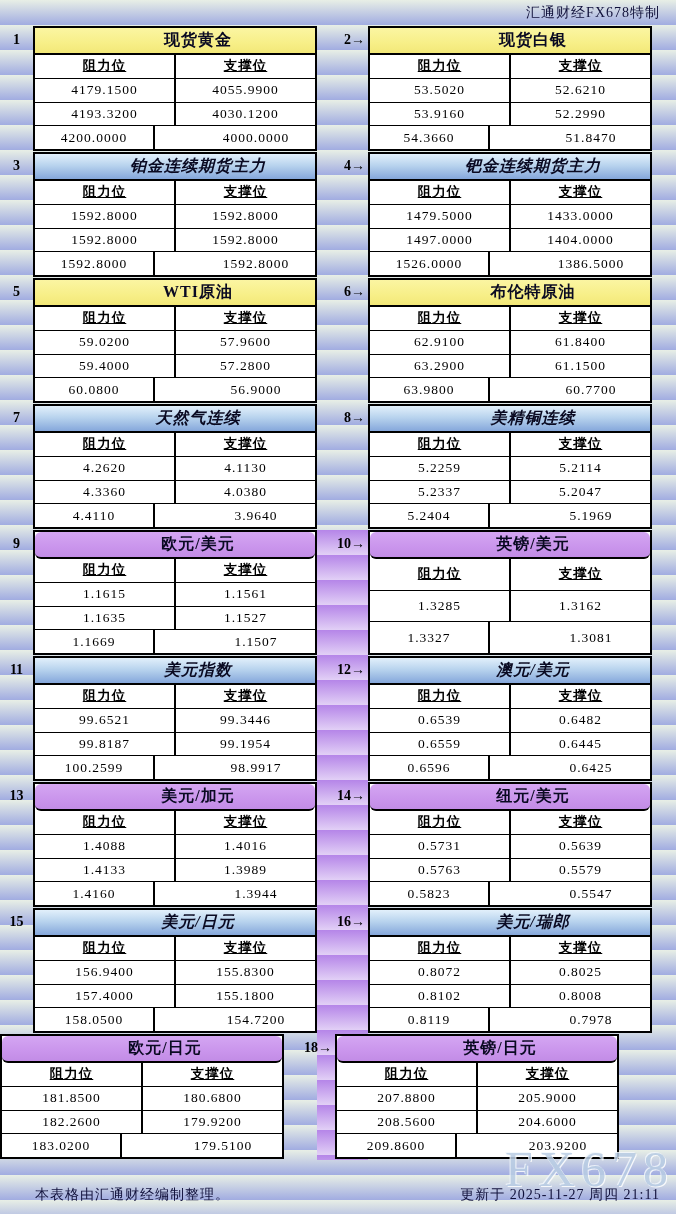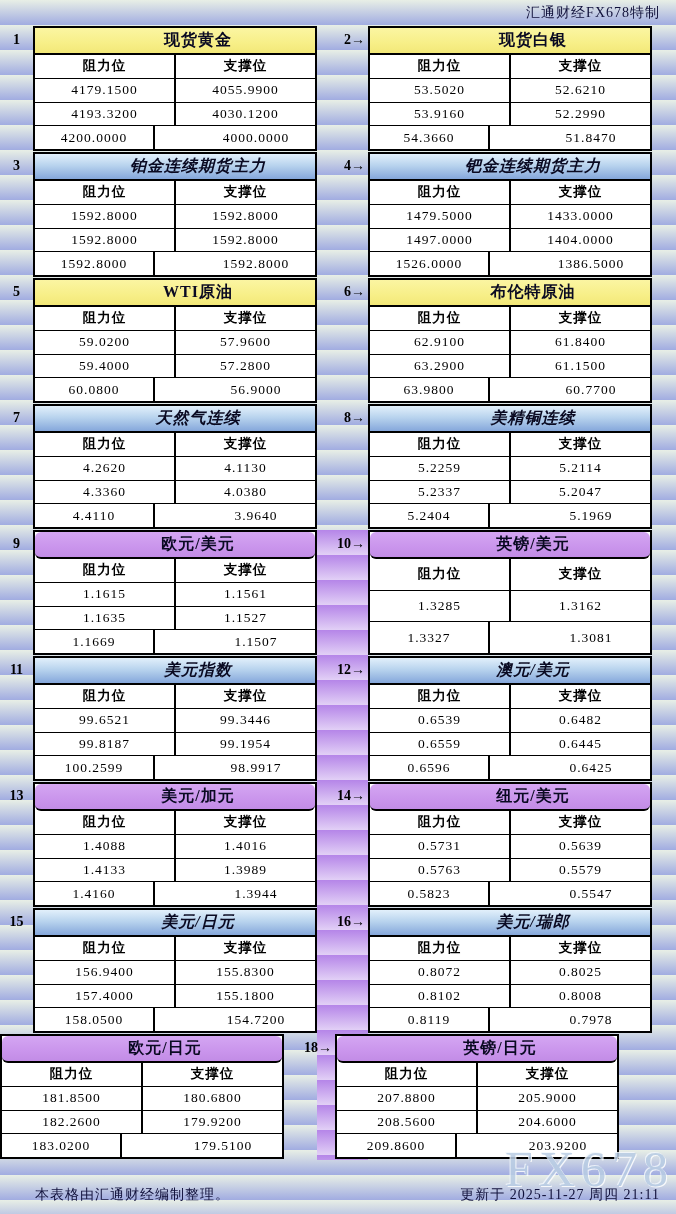--- a/index.html
+++ b/index.html
@@ -45,21 +45,21 @@
   .title-blue{background:linear-gradient(180deg,#e2f0fb 0%,#b9d4ee 45%,#85a7db 100%);font-style:italic;}
   .title-purple{background:linear-gradient(180deg,#d4a6f2 0%,#ca95ec 60%,#c28ce6 100%);border-radius:6px;}
   .panel-thead,.trow{
     display:flex;flex:1;border-bottom:1px solid #000;min-height:0;
   }
   .trow:last-child{border-bottom:none;gap:42px;}
   .th,.td{
     flex:1;display:flex;align-items:center;justify-content:center;
     font-size:13.5px;color:#000;letter-spacing:1px;
   }
-  .th{font-weight:bold;}
+  .th{font-weight:bold;text-decoration:underline;}
   .th:first-child,.td:first-child{border-right:2px solid #000;}
   .footer-note{
     position:absolute;left:35px;top:1186px;
     font-size:14px;color:#10103a;letter-spacing:1px;
   }
   .footer-updated{
     position:absolute;right:16px;top:1186px;
     font-size:14px;color:#10103a;letter-spacing:1px;
   }
   .watermark{

